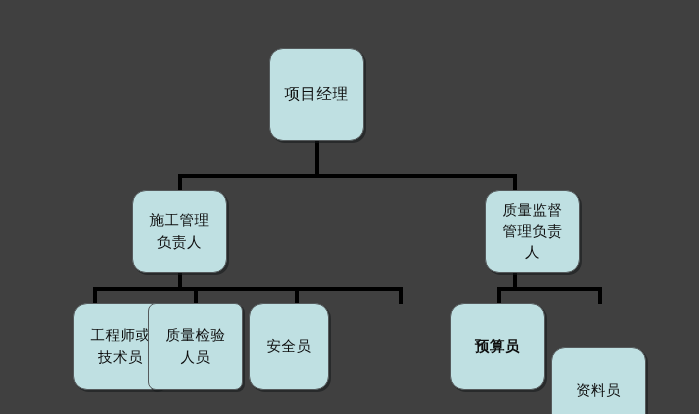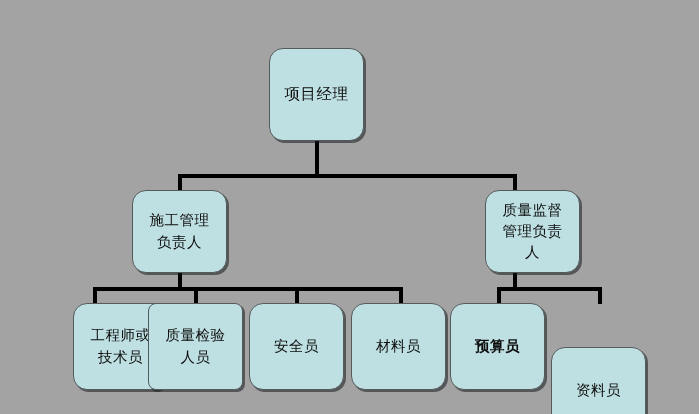--- a/index.html
+++ b/index.html
@@ -7,21 +7,21 @@
     padding: 0;
     background: #ffffff;
   }
   body {
     font-family: "Liberation Serif", "DejaVu Serif", serif;
   }
   #org-chart {
     position: relative;
     width: 699px;
     height: 414px;
-    background: #a3a3a3;
+    background: #404040;
     overflow: hidden;
   }
   .node {
     position: absolute;
     box-sizing: border-box;
     background: #bfe0e2;
     border: 1px solid #555a5c;
     border-radius: 14px;
     box-shadow: 2px 2px 0 rgba(20,24,26,0.55);
     display: flex;
@@ -88,25 +88,22 @@
   </div>
 
   <div class="node lvl3" style="left:47px; top:303px; width:95px; height:87px;margin-left:26px;">
     <span class="label">工程师或
 技术员</span>
   </div>
   <div class="node lvl3" style="left:148px; top:303px; width:95px; height:87px;border-radius:8px;">
     <span class="label">质量检验
 人员</span>
   </div>
-  <div class="node lvl3" style="left:249px; top:303px; width:95px; height:87px;">
+  <div class="node lvl3" style="left:249px; top:303px; width:80px; height:87px;">
     <span class="label">安全员</span>
-  </div>
-  <div class="node lvl3" style="left:351px; top:303px; width:95px; height:87px;">
-    <span class="label">材料员</span>
   </div>
   <div class="node lvl3" style="left:450px; top:303px; width:95px; height:87px;font-weight:bold;">
     <span class="label">预算员</span>
   </div>
   <div class="node lvl3" style="left:551px; top:303px; width:95px; height:87px;margin-top:44px;">
     <span class="label">资料员</span>
   </div>
 
 </div>
 

